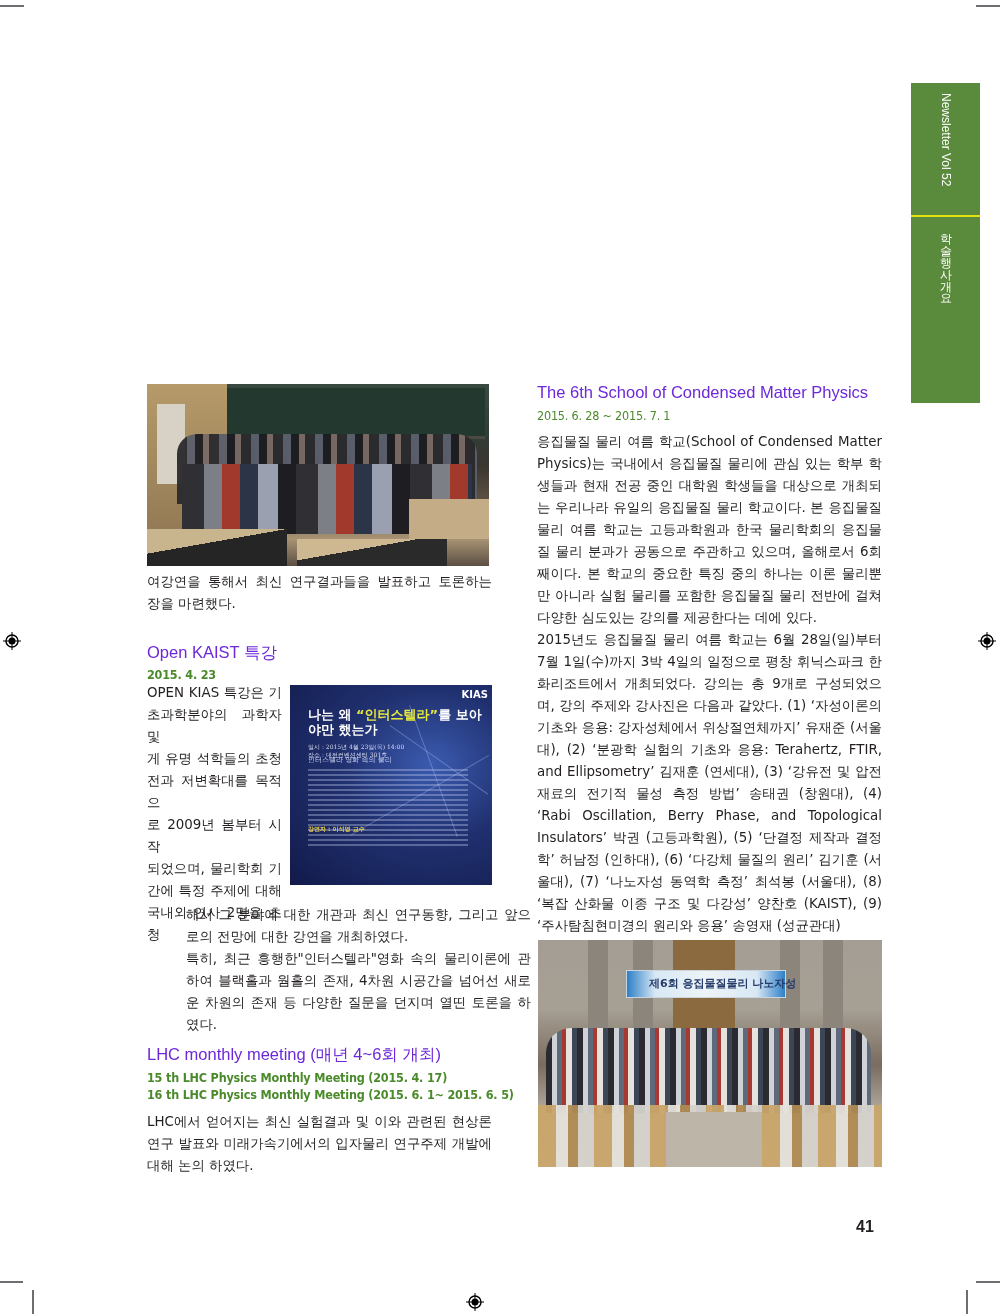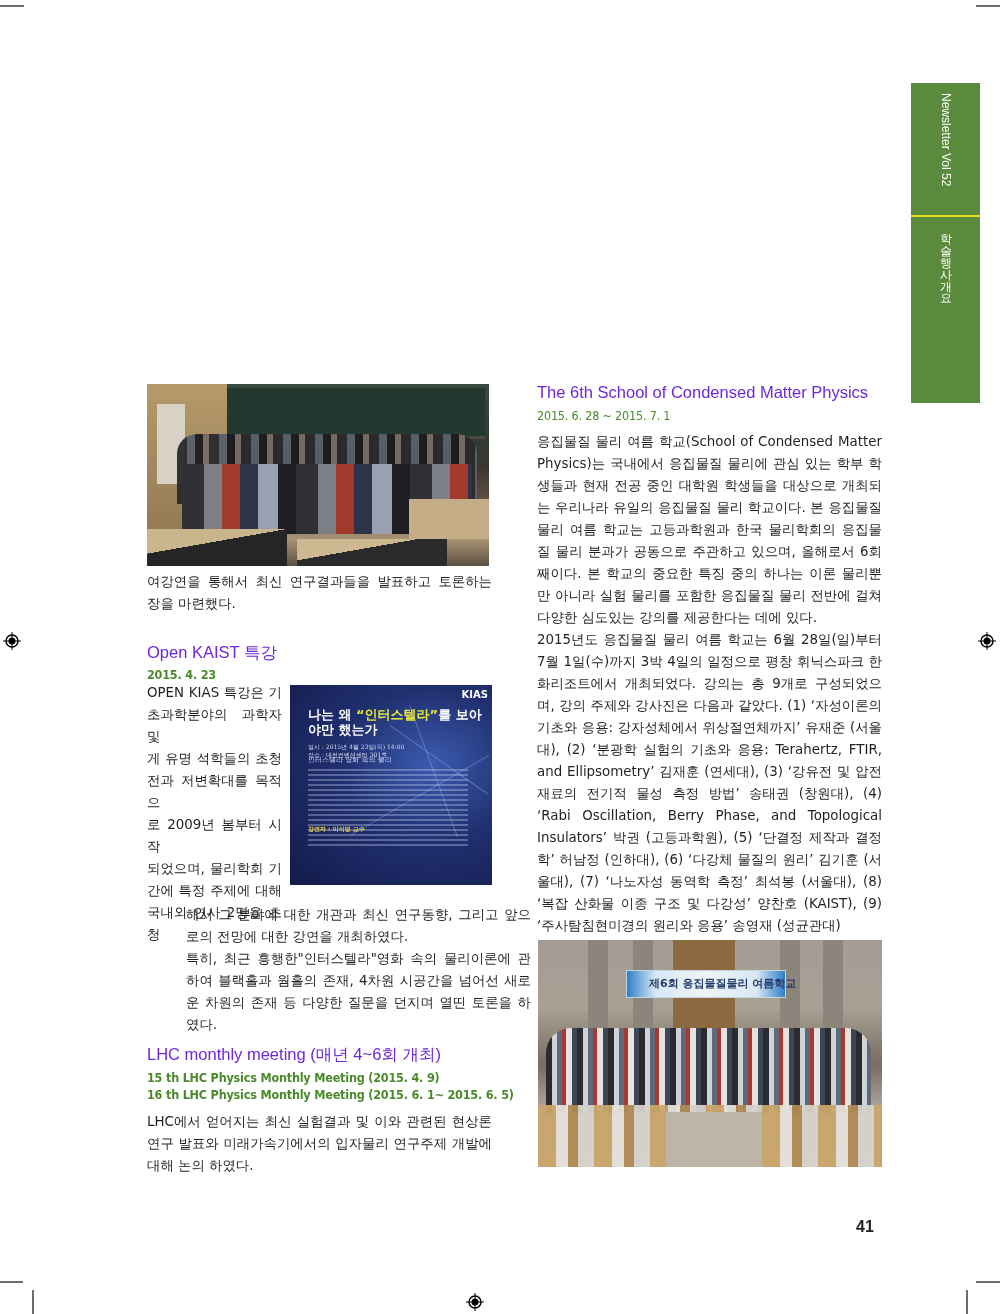--- a/index.html
+++ b/index.html
@@ -173,41 +173,41 @@
   <div class="p-body"></div>
   <div class="p-speaker">강연자 : 이석영 교수</div>
 </div>
 
 <div class="col" style="left:147px;top:904px;width:345px;margin-left:39px;">
   <p>해서 그 분야에 대한 개관과 최신 연구동향, 그리고 앞으로의 전망에 대한 강연을 개최하였다.</p>
   <p>특히, 최근 흥행한"인터스텔라"영화 속의 물리이론에 관하여 블랙홀과 웜홀의 존재, 4차원 시공간을 넘어선 새로운 차원의 존재 등 다양한 질문을 던지며 열띤 토론을 하였다.</p>
 </div>
 
 <div class="heading" style="left:147px;top:1044px;">LHC monthly meeting (매년 4~6회 개최)</div>
-<div class="date" style="left:147px;top:1070px;">15 th LHC Physics Monthly Meeting (2015. 4. 9)</div>
+<div class="date" style="left:147px;top:1070px;">15 th LHC Physics Monthly Meeting (2015. 4. 17)</div>
 <div class="date" style="left:147px;top:1087px;">16 th LHC Physics Monthly Meeting (2015. 6. 1~ 2015. 6. 5)</div>
 <div class="col" style="left:147px;top:1111px;width:345px;">
   <p>LHC에서 얻어지는 최신 실험결과 및 이와 관련된 현상론 연구 발표와 미래가속기에서의 입자물리 연구주제 개발에 대해 논의 하였다.</p>
 </div>
 
 <div class="heading" style="left:537px;top:383px;">The 6th School of Condensed Matter Physics</div>
 <div class="date" style="left:537px;top:408px;font-weight:normal;">2015. 6. 28 ~ 2015. 7. 1</div>
 
 <div class="col" style="left:537px;top:431px;width:345px;">
   <p>응집물질 물리 여름 학교(School of Condensed Matter Physics)는 국내에서 응집물질 물리에 관심 있는 학부 학생들과 현재 전공 중인 대학원 학생들을 대상으로 개최되는 우리나라 유일의 응집물질 물리 학교이다. 본 응집물질 물리 여름 학교는 고등과학원과 한국 물리학회의 응집물질 물리 분과가 공동으로 주관하고 있으며, 올해로서 6회째이다. 본 학교의 중요한 특징 중의 하나는 이론 물리뿐만 아니라 실험 물리를 포함한 응집물질 물리 전반에 걸쳐 다양한 심도있는 강의를 제공한다는 데에 있다.</p>
   <p>2015년도 응집물질 물리 여름 학교는 6월 28일(일)부터 7월 1일(수)까지 3박 4일의 일정으로 평창 휘닉스파크 한화리조트에서 개최되었다. 강의는 총 9개로 구성되었으며, 강의 주제와 강사진은 다음과 같았다. (1) ‘자성이론의 기초와 응용: 강자성체에서 위상절연체까지’ 유재준 (서울대), (2) ‘분광학 실험의 기초와 응용: Terahertz, FTIR, and Ellipsometry’ 김재훈 (연세대), (3) ‘강유전 및 압전 재료의 전기적 물성 측정 방법’ 송태권 (창원대), (4) ‘Rabi Oscillation, Berry Phase, and Topological Insulators’ 박권 (고등과학원), (5) ‘단결정 제작과 결정학’ 허남정 (인하대), (6) ‘다강체 물질의 원리’ 김기훈 (서울대), (7) ‘나노자성 동역학 측정’ 최석봉 (서울대), (8) ‘복잡 산화물 이종 구조 및 다강성’ 양찬호 (KAIST), (9) ‘주사탐침현미경의 원리와 응용’ 송영재 (성균관대)</p>
 </div>
 
 <div class="photo photo-group2">
   <div class="pillar" style="left:50px;"></div>
   <div class="pillar" style="left:95px;"></div>
   <div class="pillar" style="left:242px;"></div>
   <div class="pillar" style="left:285px;"></div>
   <div class="door"></div>
   <div class="banner">
-      <span>제6회 응집물질물리 여름학교</span>
+      <span>제6회 응집물질물리 나노자성</span>
     </div>
   <div class="crowd"></div>
   <div class="tables"></div>
   <div class="aisle"></div>
 </div>
 
 <div class="page-number">41</div>
 
 </body></html>

